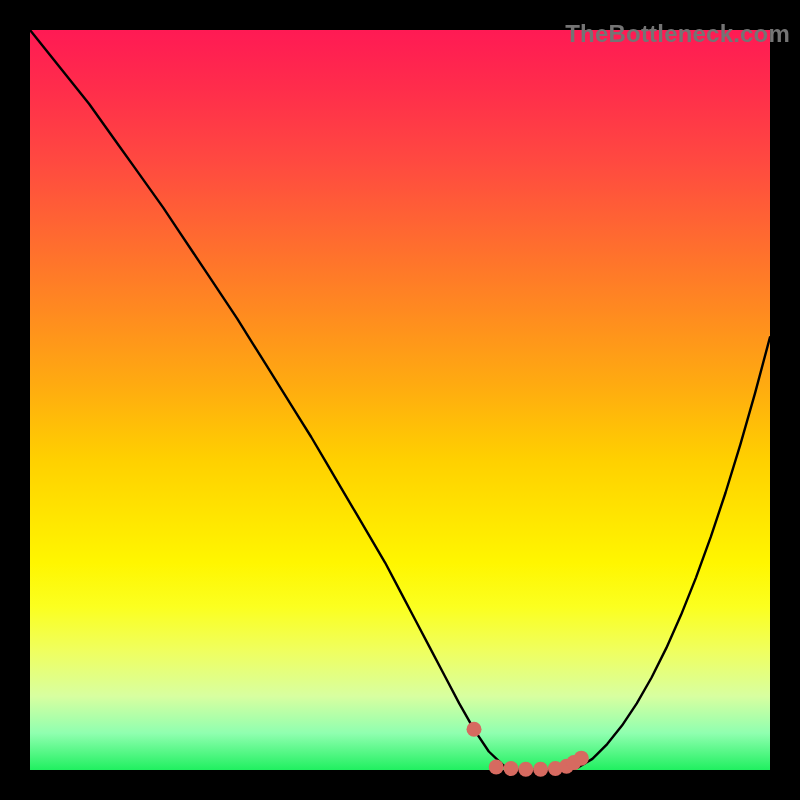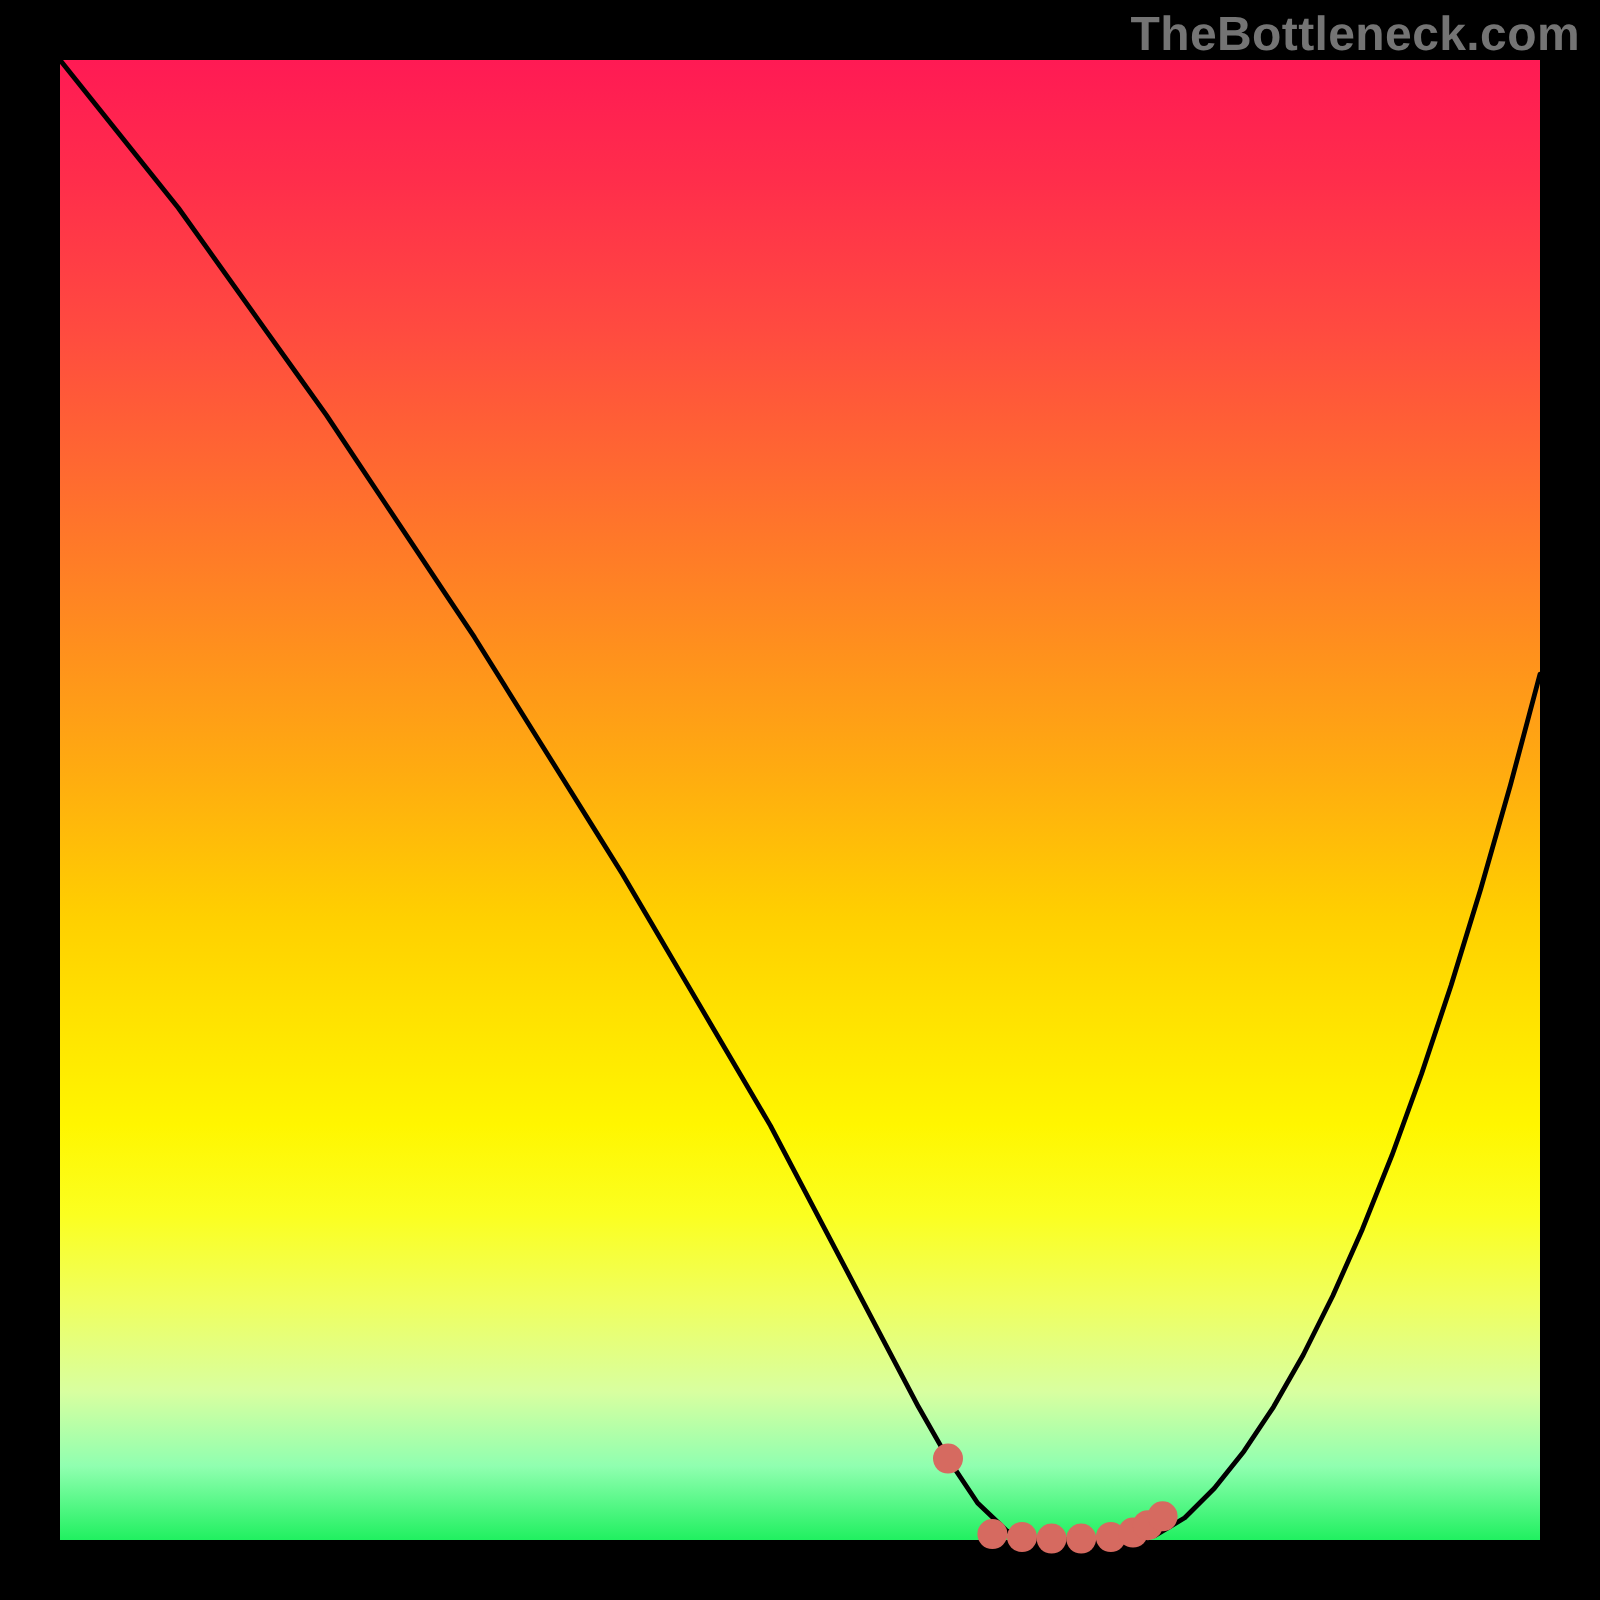--- a/index.html
+++ b/index.html
@@ -1,20 +1,20 @@
 <!DOCTYPE html>
 <html><head>
 <meta charset="utf-8">
 <style>
   * { margin: 0; padding: 0; box-sizing: border-box; }
   html, body { width: 800px; height: 800px; overflow: hidden; background: #000; }
   .frame { position: relative; width: 800px; height: 800px; background: #000; }
   .watermark {
     position: absolute;
-    top: 4px;
+    top: 20px;
     right: 10px;
     font-family: Arial, Helvetica, sans-serif;
     font-size: 24px;
     font-weight: bold;
     color: #747474;
     letter-spacing: 0.2px;
     z-index: 10;
   }
   .plot-area {
     position: absolute;

